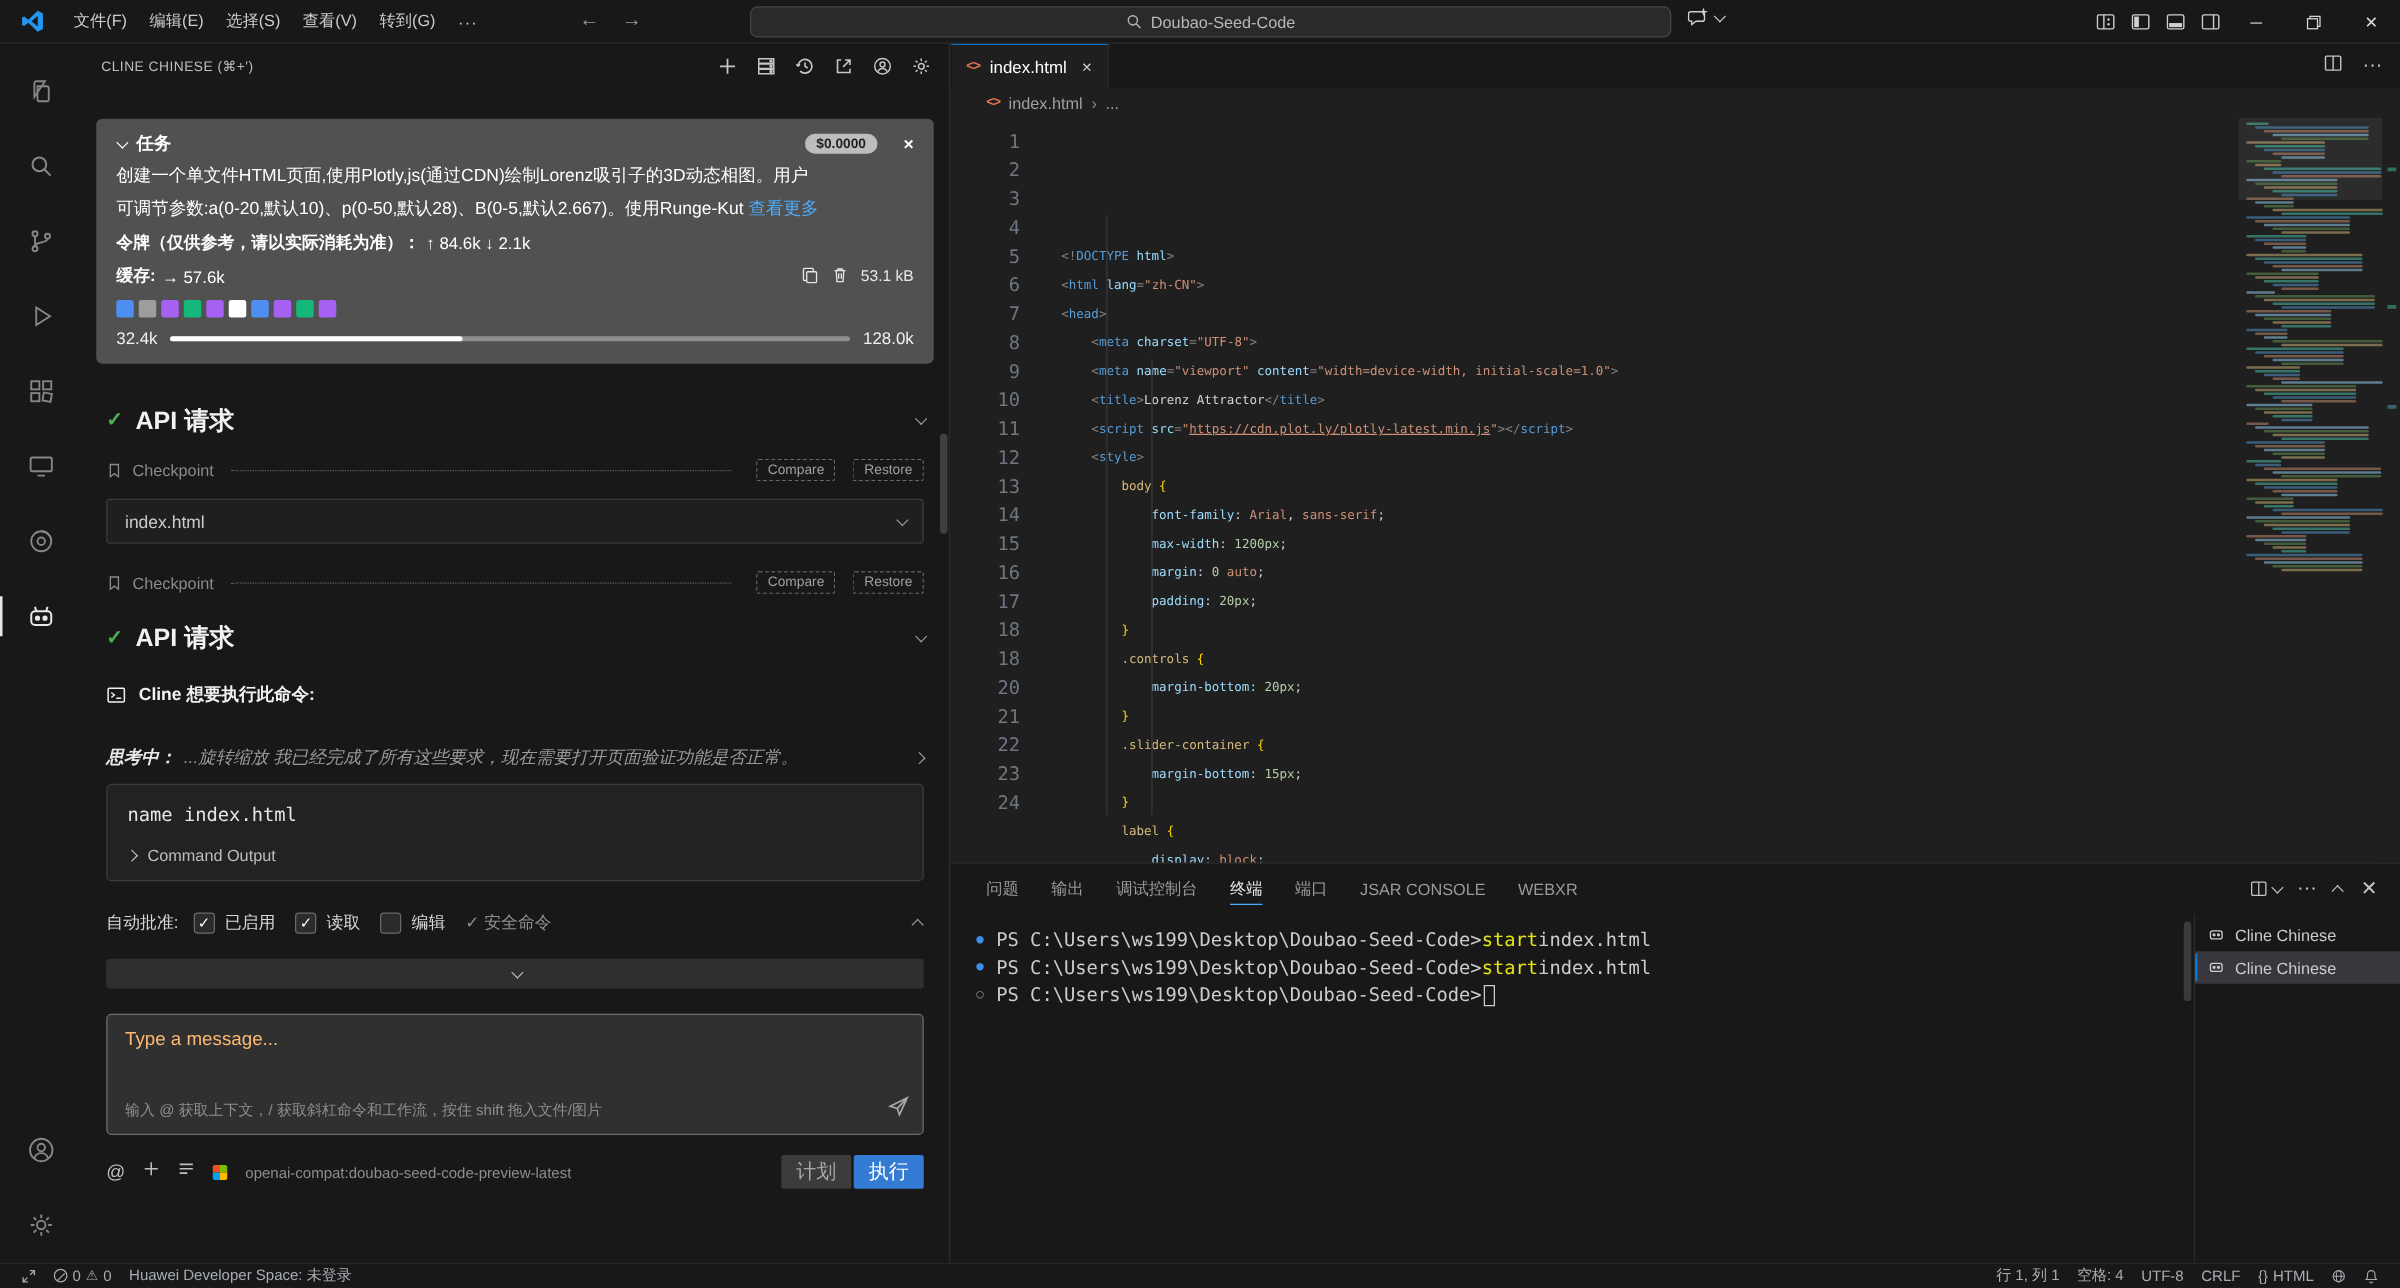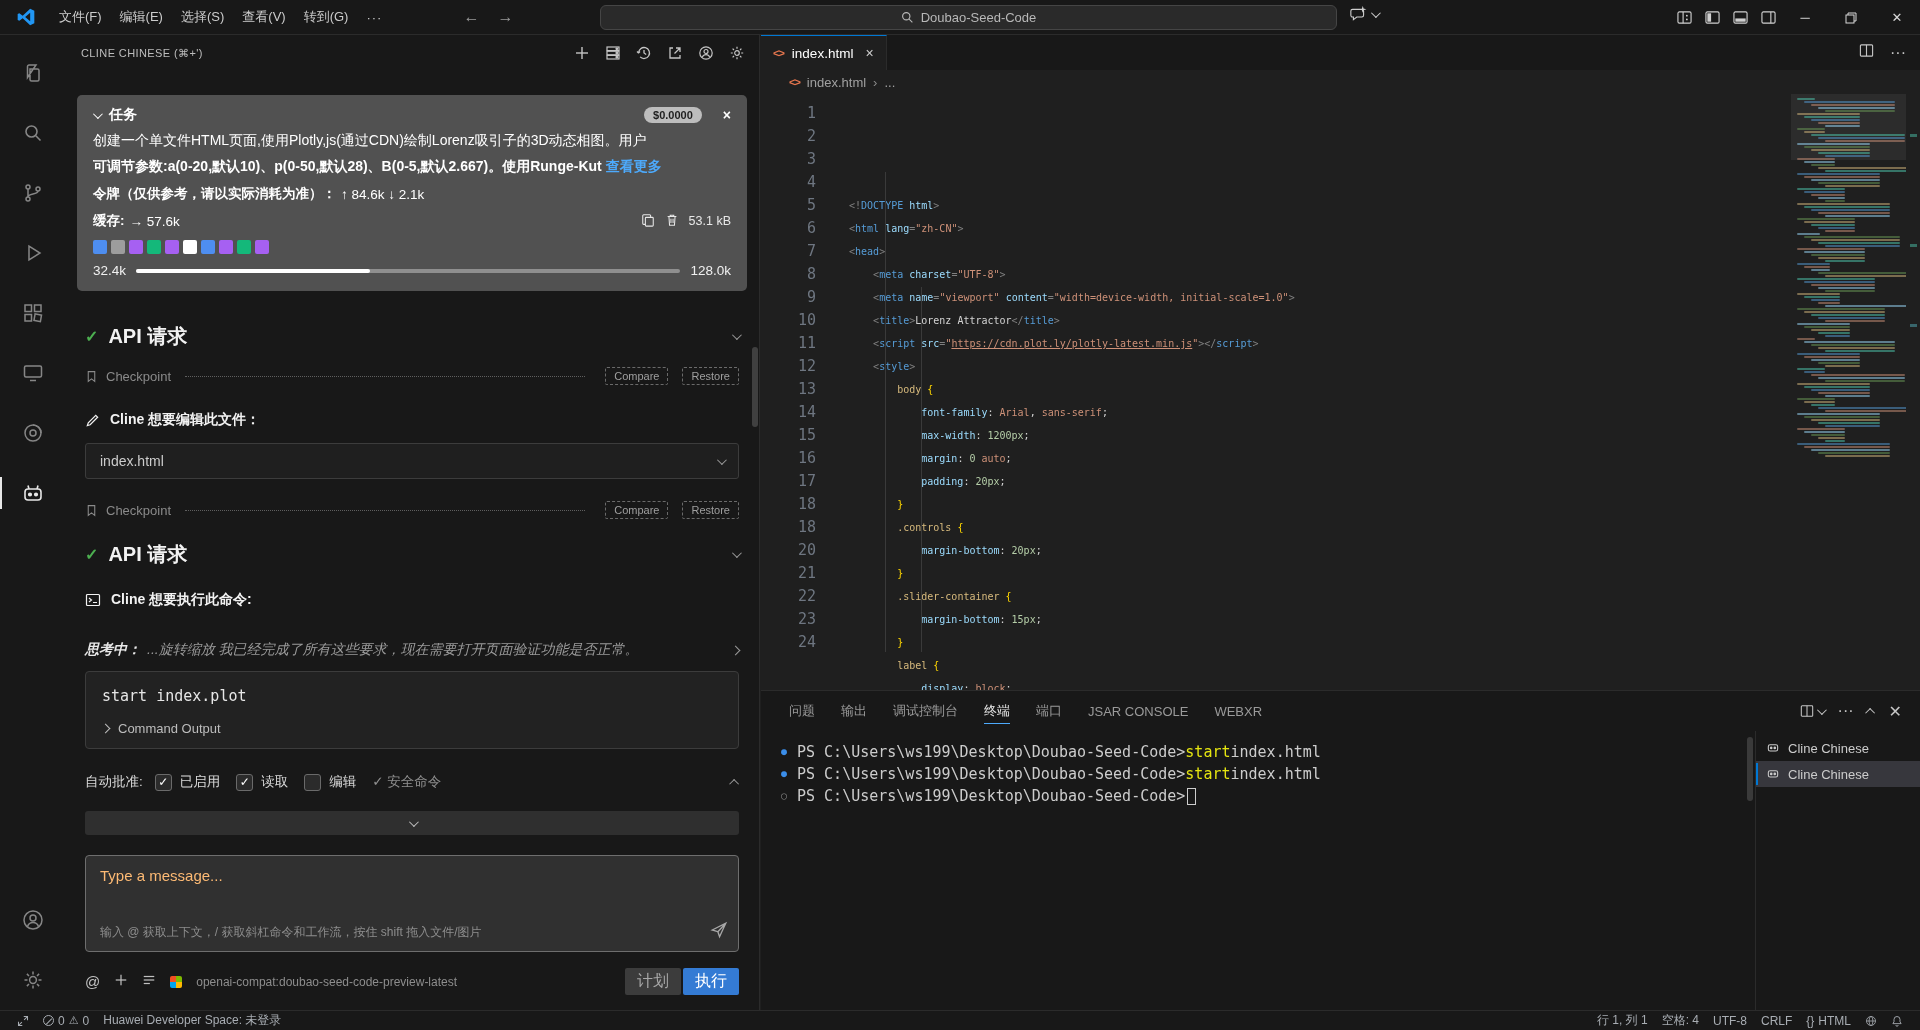--- a/index.html
+++ b/index.html
@@ -45,21 +45,21 @@
   .sb-title { font-size:11px; color:#bdbdbd; letter-spacing:.4px; }
   .sb-actions { margin-left:auto; display:flex; gap:15px; color:#c5c5c5; }
   .sb-actions svg { display:block; }
 
   .task-card { margin:24px 12px 0 12px; background:#515151; border-radius:5px; padding:11px 16px 13px 16px; color:#ffffff; }
   .task-head { display:flex; align-items:center; gap:9px; font-size:14px; font-weight:bold; }
   .task-cost { margin-left:auto; background:#bdbdbd; color:#1f1f1f; font-size:11px; font-weight:bold;
     padding:2px 9px; border-radius:9px; }
   .task-x { margin-left:12px; color:#fff; font-size:14px; }
   .task-line { margin-top:7px; font-size:14px; line-height:19px; white-space:nowrap; overflow:hidden; }
-  .task-line2 { display:flex;font-weight:bold; }
+  .task-line2 { display:flex; }
   .task-line2 .txt { white-space:nowrap; overflow:hidden; }
   .see-more { color:#4daafc; margin-left:4px; flex:none; }
   .meta-row { margin-top:9px; font-size:13.5px; display:flex; align-items:center; }
   .meta-row b { margin-right:5px; }
   .meta-right { margin-left:auto; display:flex; align-items:center; gap:10px; color:#e8e8e8; font-size:12.5px; }
   .chips { margin-top:10px; display:flex; gap:4px; }
   .chip { width:14px; height:14px; border-radius:2px; }
   .ctx-row { margin-top:9px; display:flex; align-items:center; gap:10px; font-size:13.5px; color:#f0f0f0; }
   .ctx-track { flex:1; height:4px; background:#8f8f8f; border-radius:2px; position:relative; }
   .ctx-fill { position:absolute; left:0; top:0; bottom:0; background:#ffffff; border-radius:2px; }
@@ -406,26 +406,20 @@
   <div class="row cp-row">
     <svg width="13" height="13" viewBox="0 0 16 16" fill="none" stroke="#8a8a8a" stroke-width="1.3">
         <path d="M4 2h8v12l-4-3-4 3V2z"></path>
       </svg>
     <span>Checkpoint</span>
     <span class="cp-dots"></span>
     <span class="cp-btn">Compare</span>
     <span class="cp-btn">Restore</span>
   </div>
 
-  <div class="row sec-label">
-    <svg width="15" height="15" viewBox="0 0 16 16" fill="none" stroke="#f2f2f2" stroke-width="1.3">
-        <path d="M11.5 2.5 13.5 4.5 5.5 12.5 2.5 13.5 3.5 10.5 11.5 2.5z"></path>
-      </svg>
-    <span class="txt">Cline 想要编辑此文件：</span>
-  </div>
   <div class="file-drop">
     <span>index.html</span>
     <span class="chev down"></span>
   </div>
 
   <div class="row cp-row" style="margin-top:20px">
     <svg width="13" height="13" viewBox="0 0 16 16" fill="none" stroke="#8a8a8a" stroke-width="1.3">
         <path d="M4 2h8v12l-4-3-4 3V2z"></path>
       </svg>
     <span>Checkpoint</span>
@@ -447,21 +441,21 @@
       </svg>
     <span class="txt">Cline 想要执行此命令:</span>
   </div>
 
   <div class="row think-row">
     <span class="think-label">思考中：</span>
     <span class="think-text">...旋转缩放 我已经完成了所有这些要求，现在需要打开页面验证功能是否正常。</span>
     <span class="chev right" style="color:#9a9a9a"></span>
   </div>
   <div class="cmd-box">
-    <div class="cmd-text mono">start index.plot</div>
+    <div class="cmd-text mono">name index.html</div>
     <div class="cmd-out">
       <span class="chev right"></span>
       <span>Command Output</span>
     </div>
   </div>
 
   <div class="row aa-row">
     <span>自动批准:</span>
     <span id="aa-checks" style="display:flex;gap:16px">
         <span class="aa-check">

